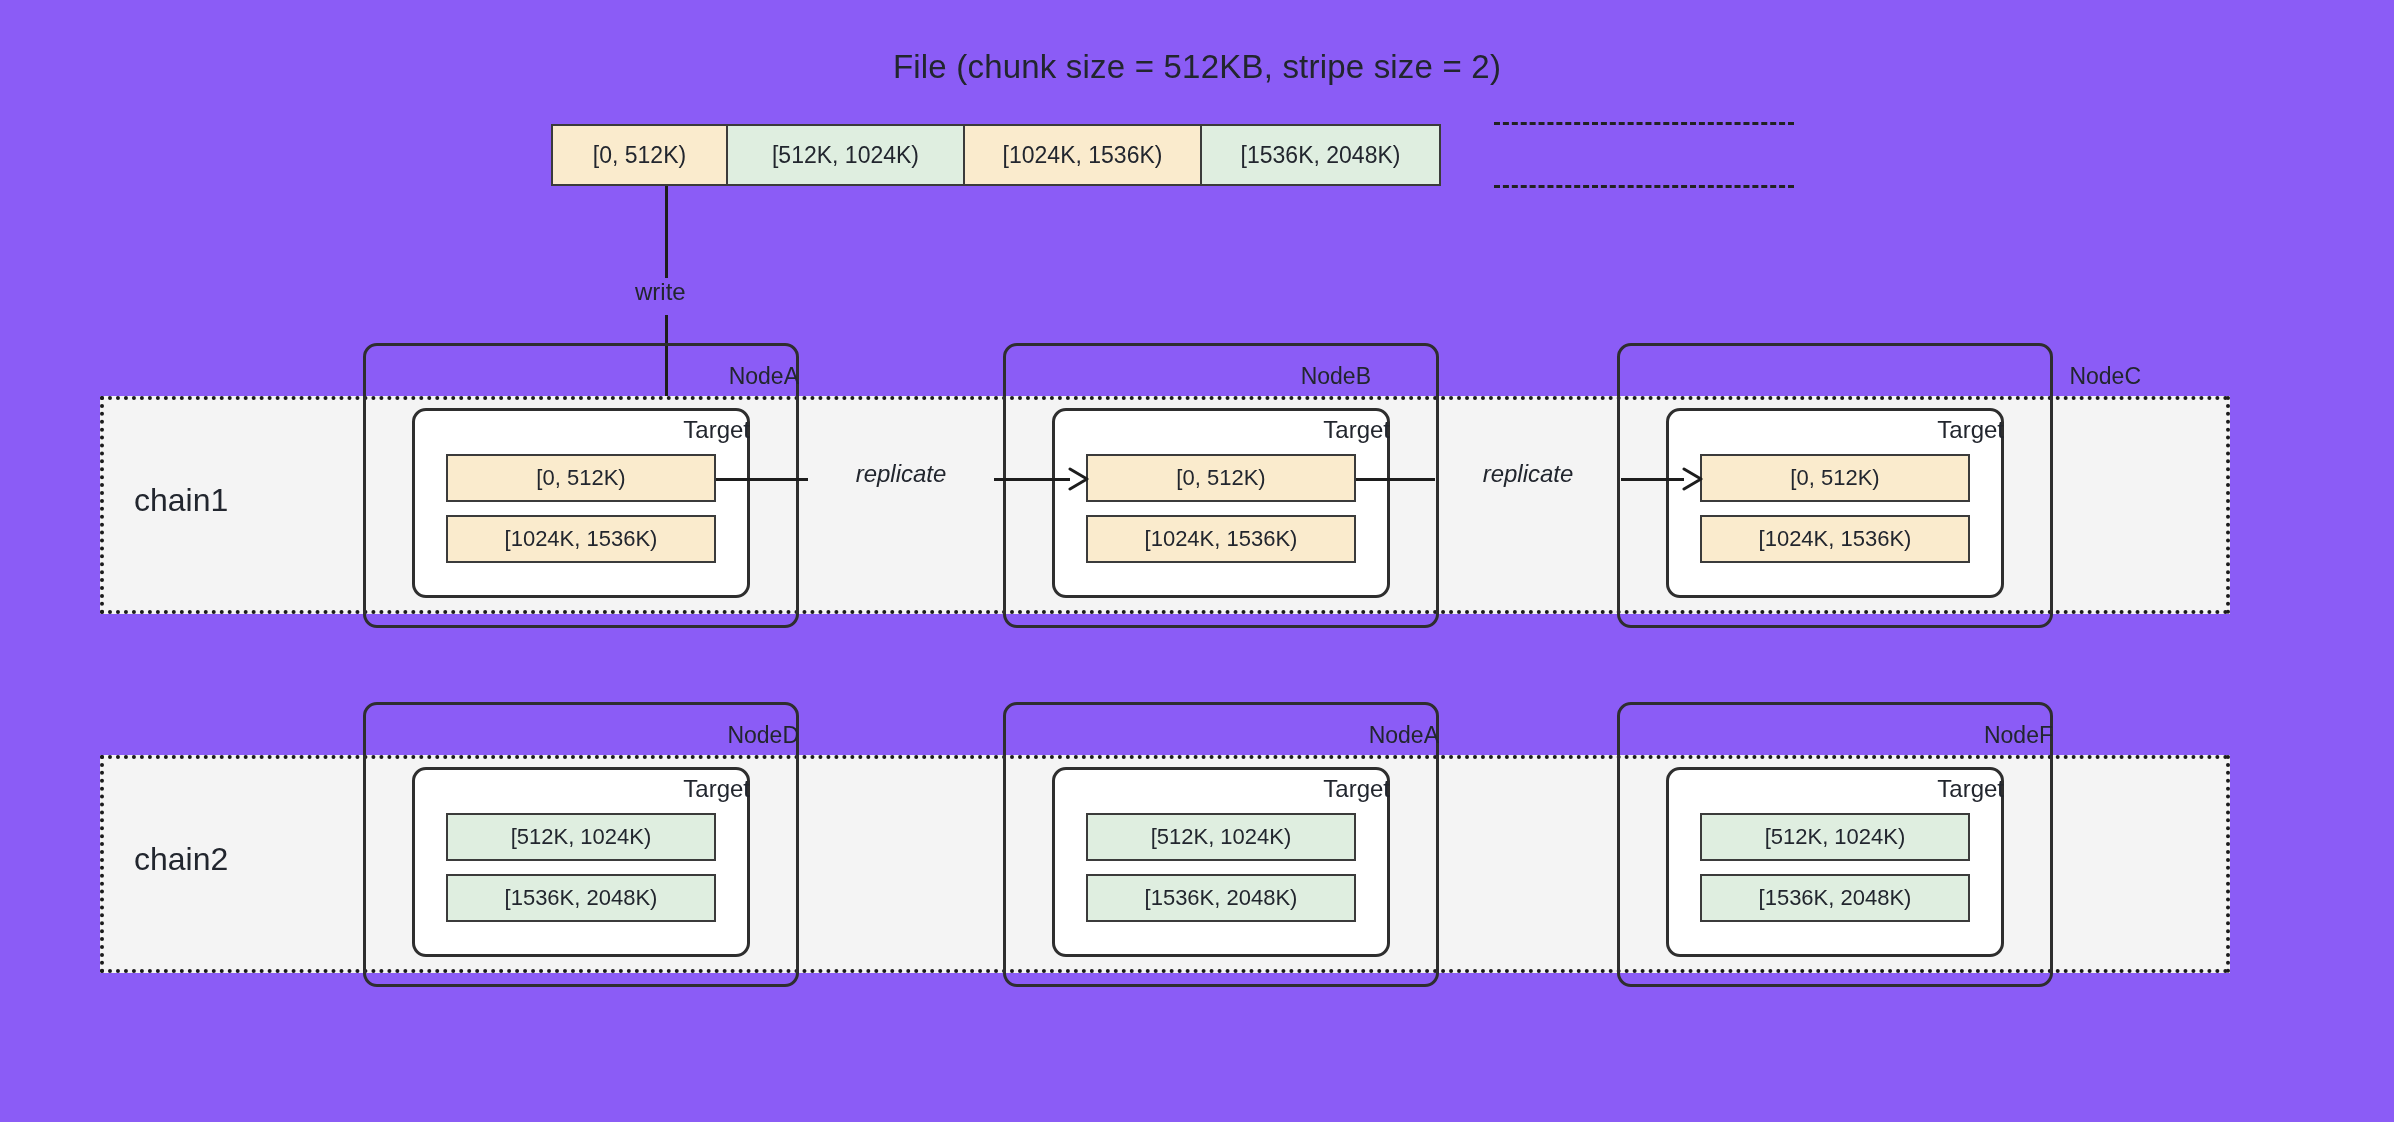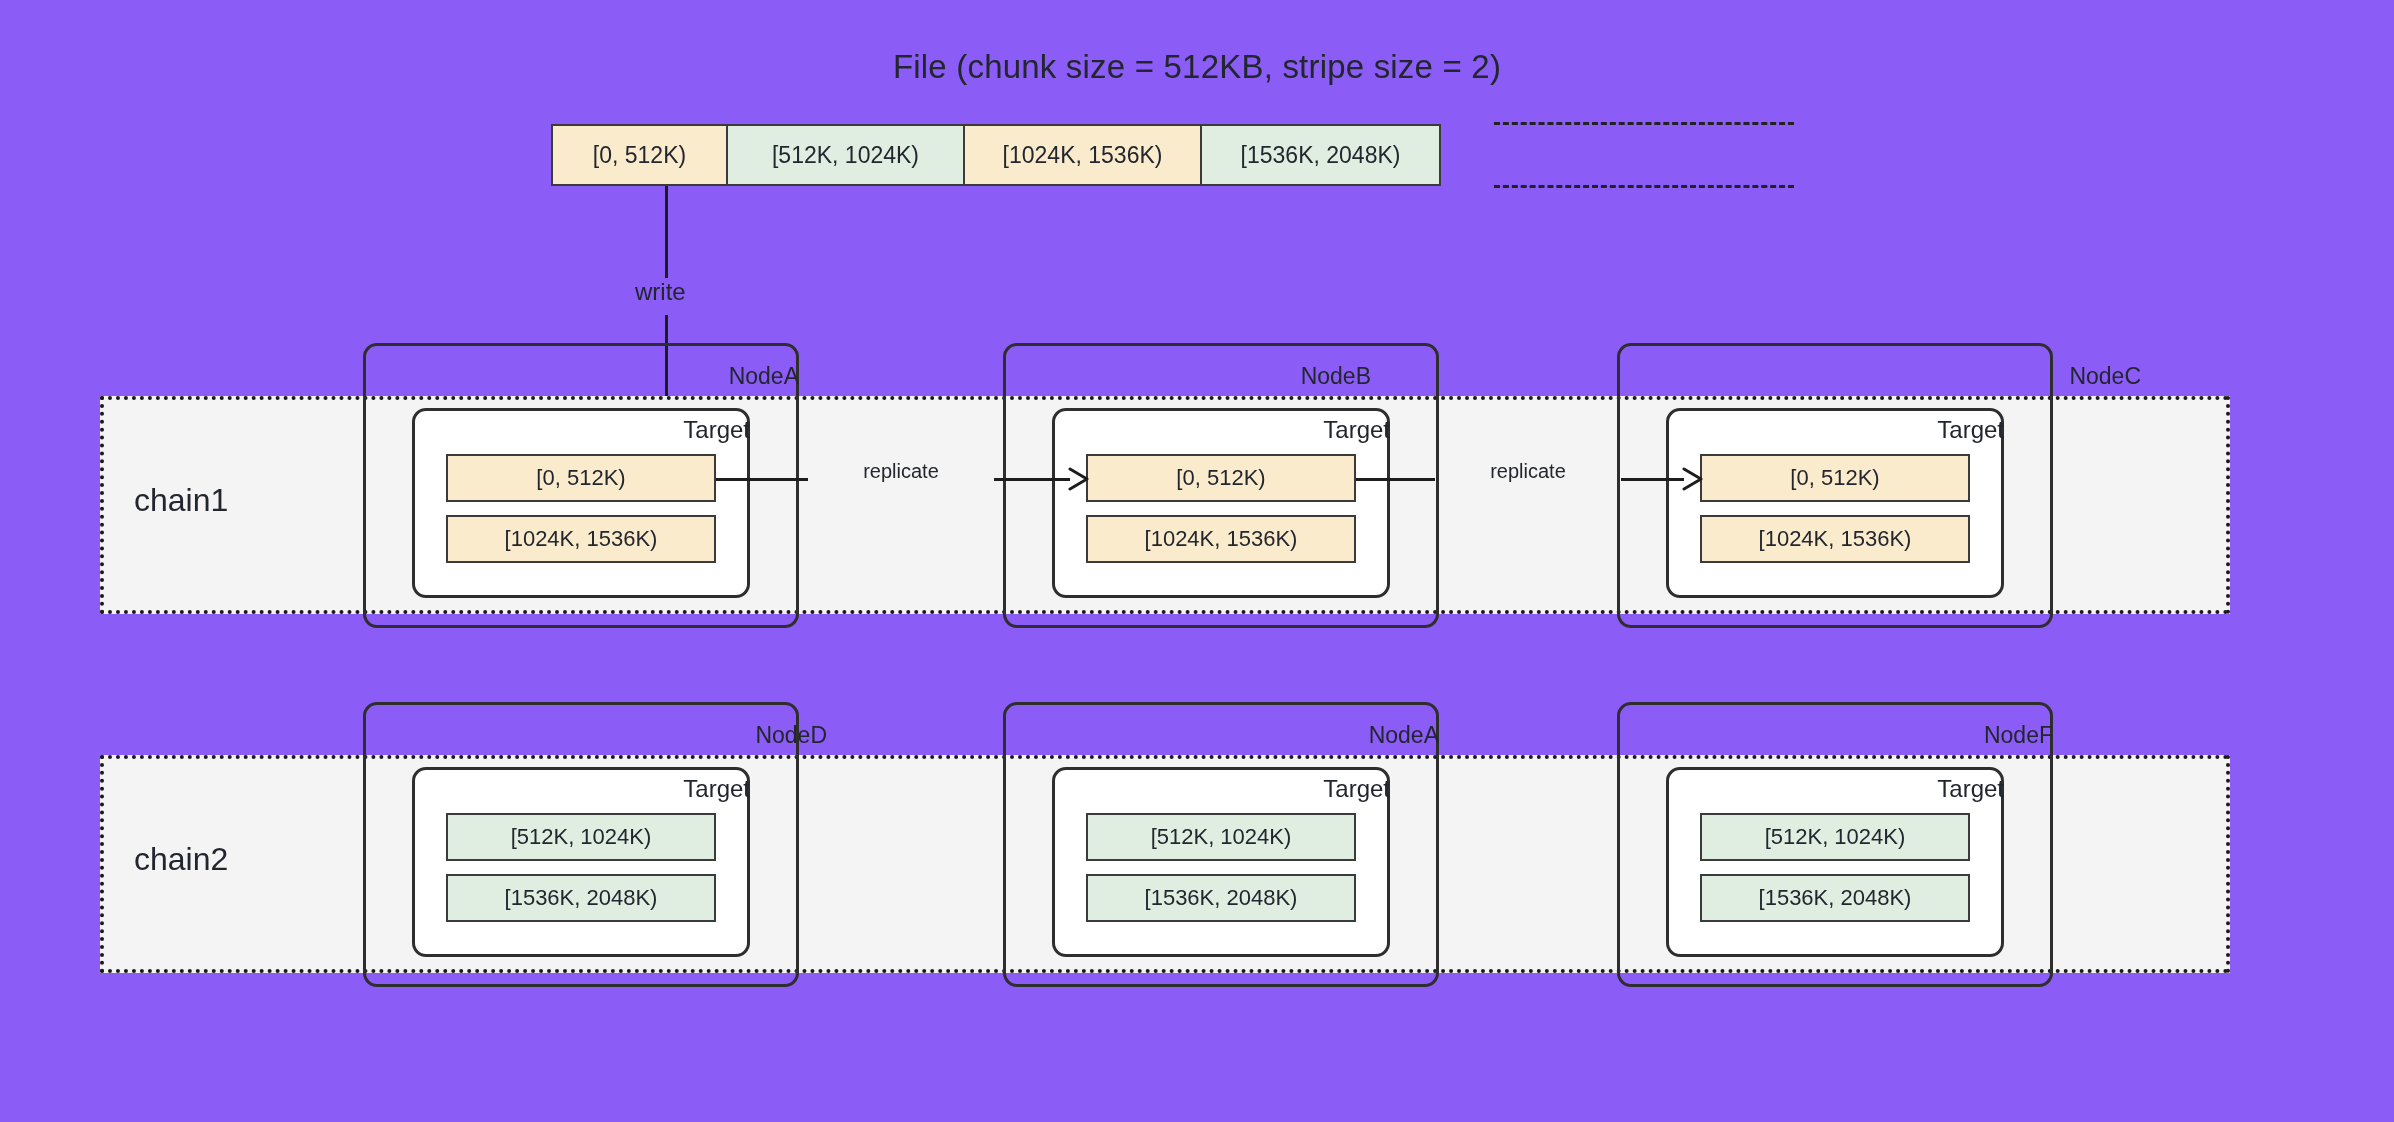--- a/index.html
+++ b/index.html
@@ -127,24 +127,25 @@
     color: #22262e;
     white-space: nowrap;
   }
 
   
   .rep-line {
     height: 0;
     border-top: 3px solid #1d1d1d;
   }
   .rep-label {
-    font-size: 20px;
+    font-size: 24px;
     color: #22262e;
     white-space: nowrap;
     text-align: center;
+    font-style: italic;
   }
   .rep-arrow svg { display: block; }
 </style>
 </head>
 <body>
 
 <div id="stage">
 
   <div class="abs file-title">File (chunk size = 512KB, stripe size = 2)</div>
 
@@ -180,21 +181,21 @@
       <div class="abs chunk-cell" style="left: 1086px; top: 515px; width: 270px; height: 48px; background: rgb(250, 235, 205);">[1024K, 1536K)</div>
       <div class="abs node-box" style="left: 1617px; top: 343px; width: 436px; height: 285px;"></div>
       <div class="abs node-title" style="left: 1617px; top: 363px; width: 524px;">NodeC</div>
       <div class="abs target-box" style="left: 1666px; top: 408px; width: 338px; height: 190px;"></div>
       <div class="abs target-title" style="left: 1666px; top: 416px; width: 338px;">Target</div>
       <div class="abs chunk-cell" style="left: 1700px; top: 454px; width: 270px; height: 48px; background: rgb(250, 235, 205);">[0, 512K)</div>
       <div class="abs chunk-cell" style="left: 1700px; top: 515px; width: 270px; height: 48px; background: rgb(250, 235, 205);">[1024K, 1536K)</div>
       <div class="abs chain-band" style="left: 100px; top: 755px; width: 2130px; height: 218px; background: rgb(244, 244, 244);"></div>
       <div class="abs chain-label" style="left: 134px; top: 841px;">chain2</div>
       <div class="abs node-box" style="left: 363px; top: 702px; width: 436px; height: 285px;"></div>
-      <div class="abs node-title" style="left: 363px; top: 722px; width: 436px; margin-left: 28px;">NodeD</div>
+      <div class="abs node-title" style="left: 363px; top: 722px; width: 436px;">NodeD</div>
       <div class="abs target-box" style="left: 412px; top: 767px; width: 338px; height: 190px;"></div>
       <div class="abs target-title" style="left: 412px; top: 775px; width: 338px;">Target</div>
       <div class="abs chunk-cell" style="left: 446px; top: 813px; width: 270px; height: 48px; background: rgb(223, 238, 224);">[512K, 1024K)</div>
       <div class="abs chunk-cell" style="left: 446px; top: 874px; width: 270px; height: 48px; background: rgb(223, 238, 224);">[1536K, 2048K)</div>
       <div class="abs node-box" style="left: 1003px; top: 702px; width: 436px; height: 285px;"></div>
       <div class="abs node-title" style="left: 1003px; top: 722px; width: 436px;">NodeA</div>
       <div class="abs target-box" style="left: 1052px; top: 767px; width: 338px; height: 190px;"></div>
       <div class="abs target-title" style="left: 1052px; top: 775px; width: 338px;">Target</div>
       <div class="abs chunk-cell" style="left: 1086px; top: 813px; width: 270px; height: 48px; background: rgb(223, 238, 224);">[512K, 1024K)</div>
       <div class="abs chunk-cell" style="left: 1086px; top: 874px; width: 270px; height: 48px; background: rgb(223, 238, 224);">[1536K, 2048K)</div>

